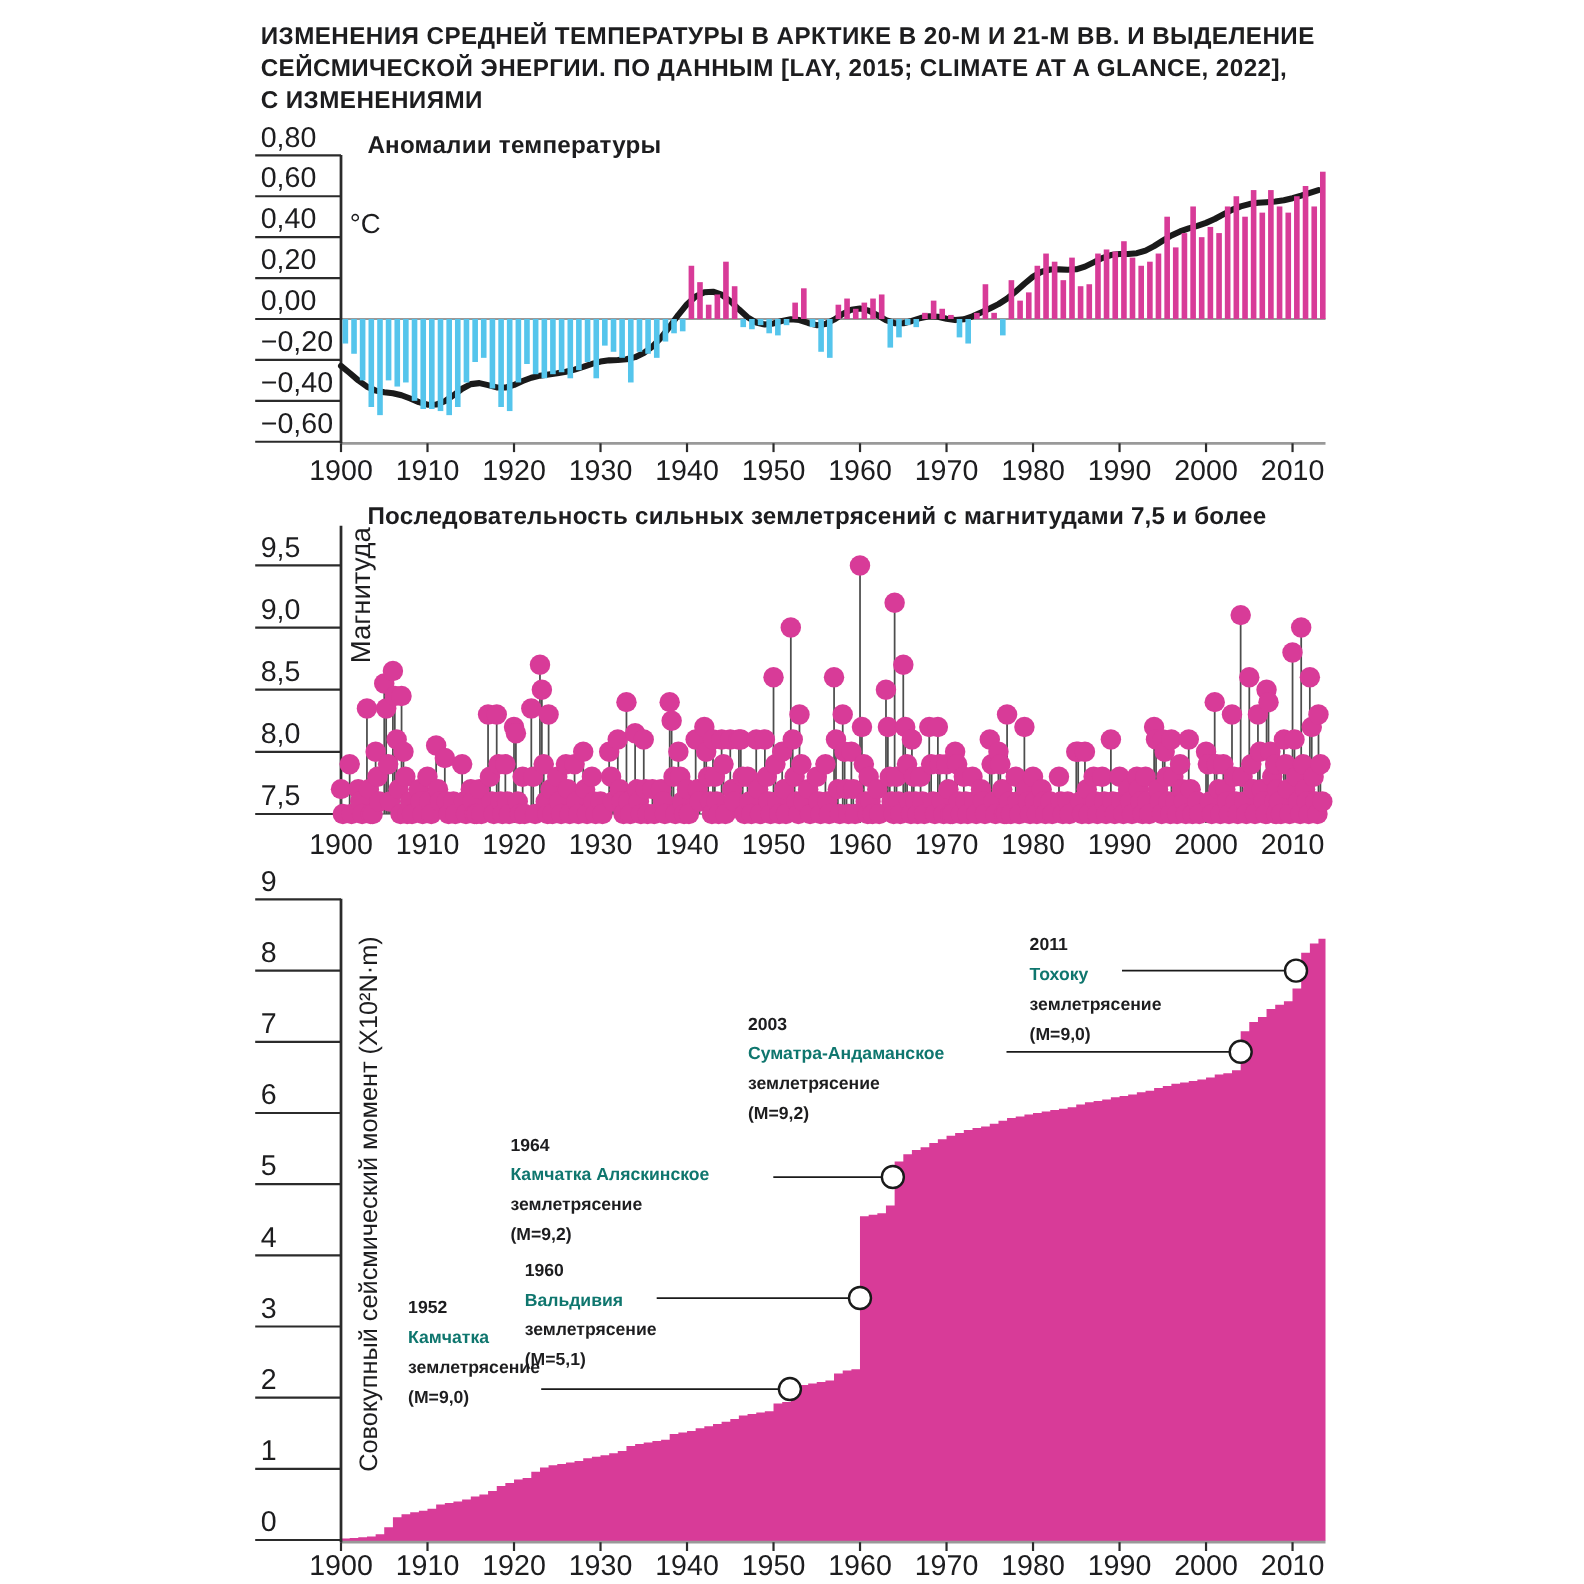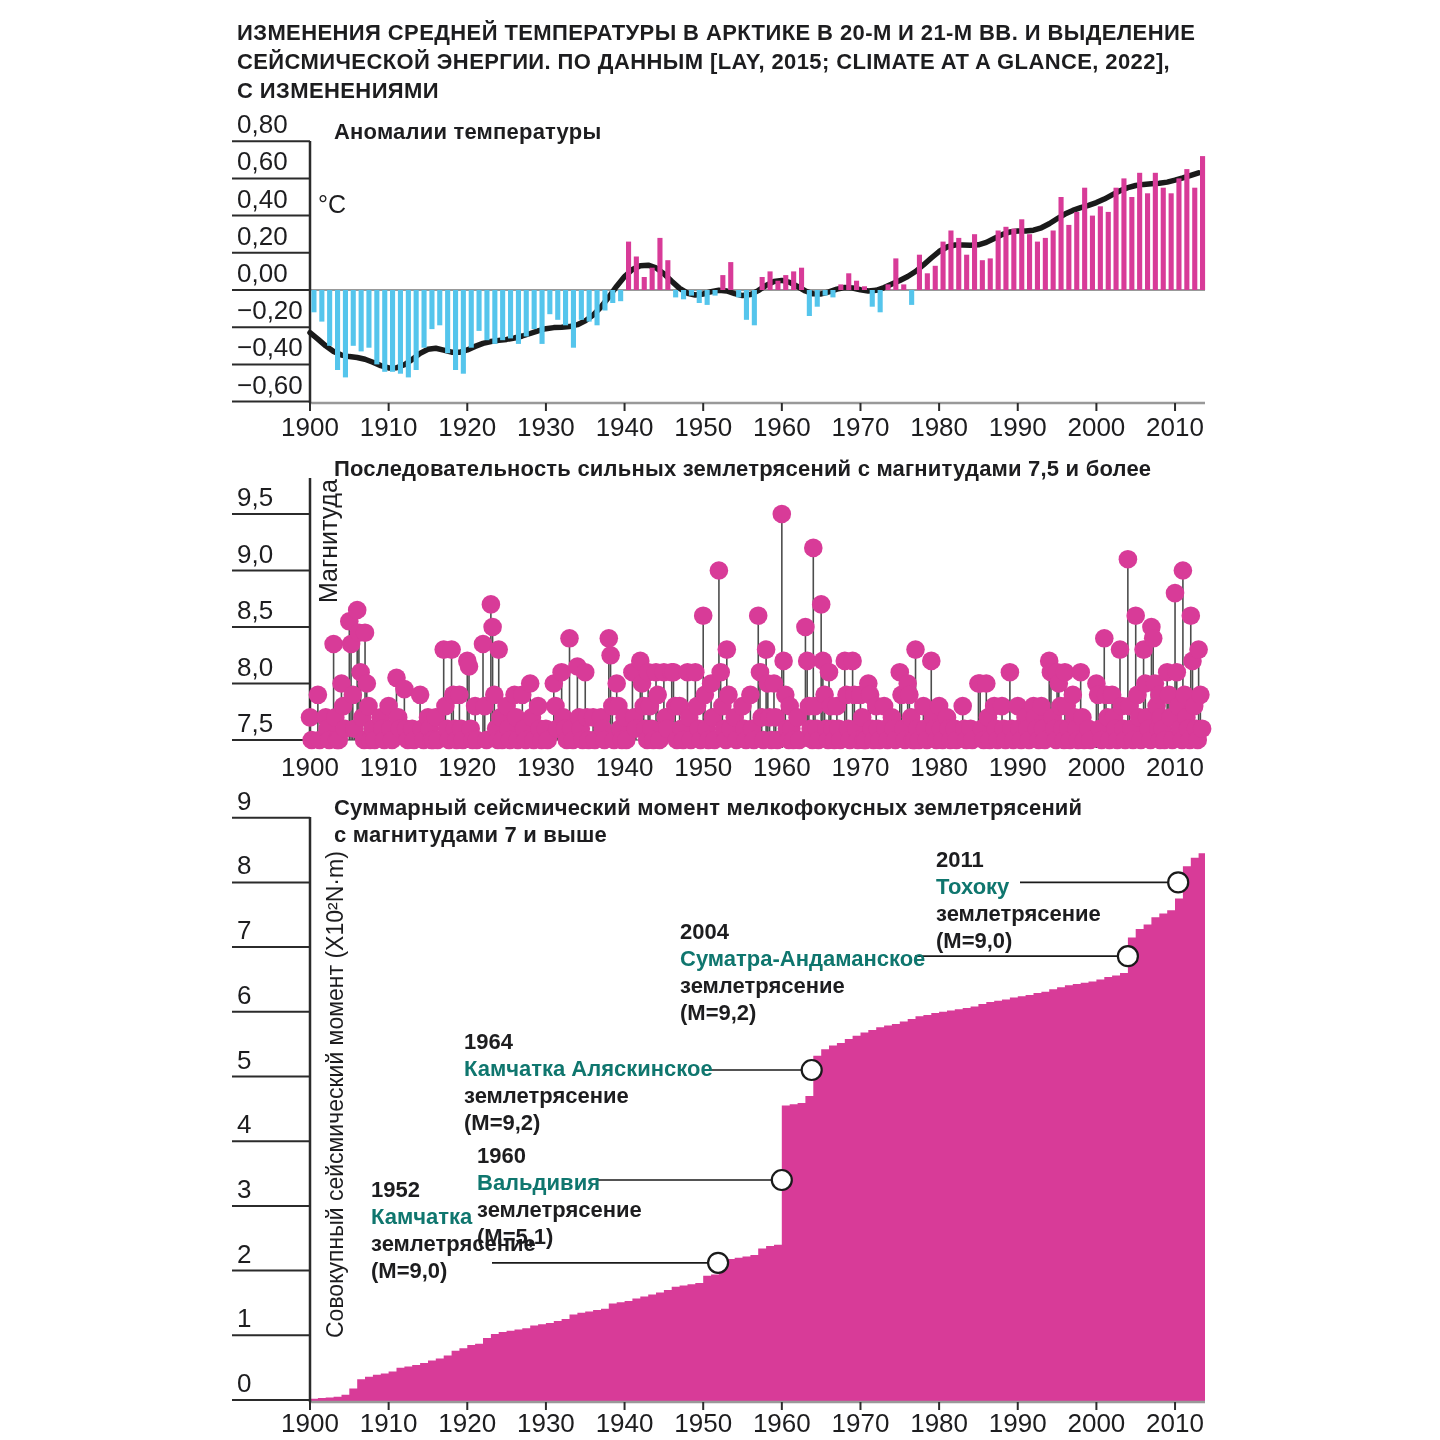--- a/index.html
+++ b/index.html
@@ -20,21 +20,21 @@
   .title-1{left:334px;top:118px;text-align:center;}
   .title-2{left:334px;top:455px;text-align:center;}
   .title-3{left:334px;top:794px;}
   .unit-label{position:absolute;left:318px;top:190px;font-size:25px;color:#1d1d1f;}
   .vlabel{
     position:absolute;font-size:25px;color:#1d1d1f;white-space:nowrap;
     transform:rotate(-90deg);transform-origin:left top;
   }
   .vlabel-mag{left:314px;top:603px;}
   .vlabel-moment{left:322px;top:1338px;font-size:23px;}
-  .ann{position:absolute;font-size:22px;font-weight:bold;line-height:27px;white-space:nowrap;color:#1d1d1f;}
+  .ann{position:absolute;font-size:16px;font-weight:bold;line-height:27px;white-space:nowrap;color:#1d1d1f;}
   .ann-name{color:#0f766e;}
   .ann-0{left:371px;top:1176px;}
   .ann-1{left:477px;top:1142px;}
   .ann-2{left:464px;top:1028px;}
   .ann-3{left:680px;top:918px;}
   .ann-4{left:936px;top:846px;}
 </style>
 </head>
 <body>
 
@@ -993,22 +993,20 @@
   <div class="main-title">ИЗМЕНЕНИЯ СРЕДНЕЙ ТЕМПЕРАТУРЫ В АРКТИКЕ В 20-М И 21-М ВВ. И ВЫДЕЛЕНИЕ
 СЕЙСМИЧЕСКОЙ ЭНЕРГИИ. ПО ДАННЫМ [LAY, 2015; CLIMATE AT A GLANCE, 2022],
 С ИЗМЕНЕНИЯМИ</div>
 
   <div class="chart-title title-1">Аномалии температуры</div>
   <div class="unit-label">°C</div>
 
   <div class="chart-title title-2">Последовательность сильных землетрясений с магнитудами 7,5 и более</div>
   <div class="vlabel vlabel-mag">Магнитуда</div>
 
-  <div class="chart-title title-3">Суммарный сейсмический момент мелкофокусных землетрясений
-с магнитудами 7 и выше</div>
   <div class="vlabel vlabel-moment">Совокупный сейсмический момент (X10²N·m)</div>
 
   <div class="ann ann-0">
     <div class="ann-year">1952</div>
     <div class="ann-name">Камчатка</div>
     <div class="ann-desc">землетрясение</div>
     <div class="ann-mag">(M=9,0)</div>
   </div>
   <div class="ann ann-1">
     <div class="ann-year">1960</div>
@@ -1016,21 +1014,21 @@
     <div class="ann-desc">землетрясение</div>
     <div class="ann-mag">(M=5,1)</div>
   </div>
   <div class="ann ann-2">
     <div class="ann-year">1964</div>
     <div class="ann-name">Камчатка Аляскинское</div>
     <div class="ann-desc">землетрясение</div>
     <div class="ann-mag">(M=9,2)</div>
   </div>
   <div class="ann ann-3">
-    <div class="ann-year">2004</div>
+    <div class="ann-year">2003</div>
     <div class="ann-name">Суматра-Андаманское</div>
     <div class="ann-desc">землетрясение</div>
     <div class="ann-mag">(M=9,2)</div>
   </div>
   <div class="ann ann-4">
     <div class="ann-year">2011</div>
     <div class="ann-name">Тохоку</div>
     <div class="ann-desc">землетрясение</div>
     <div class="ann-mag">(M=9,0)</div>
   </div>

